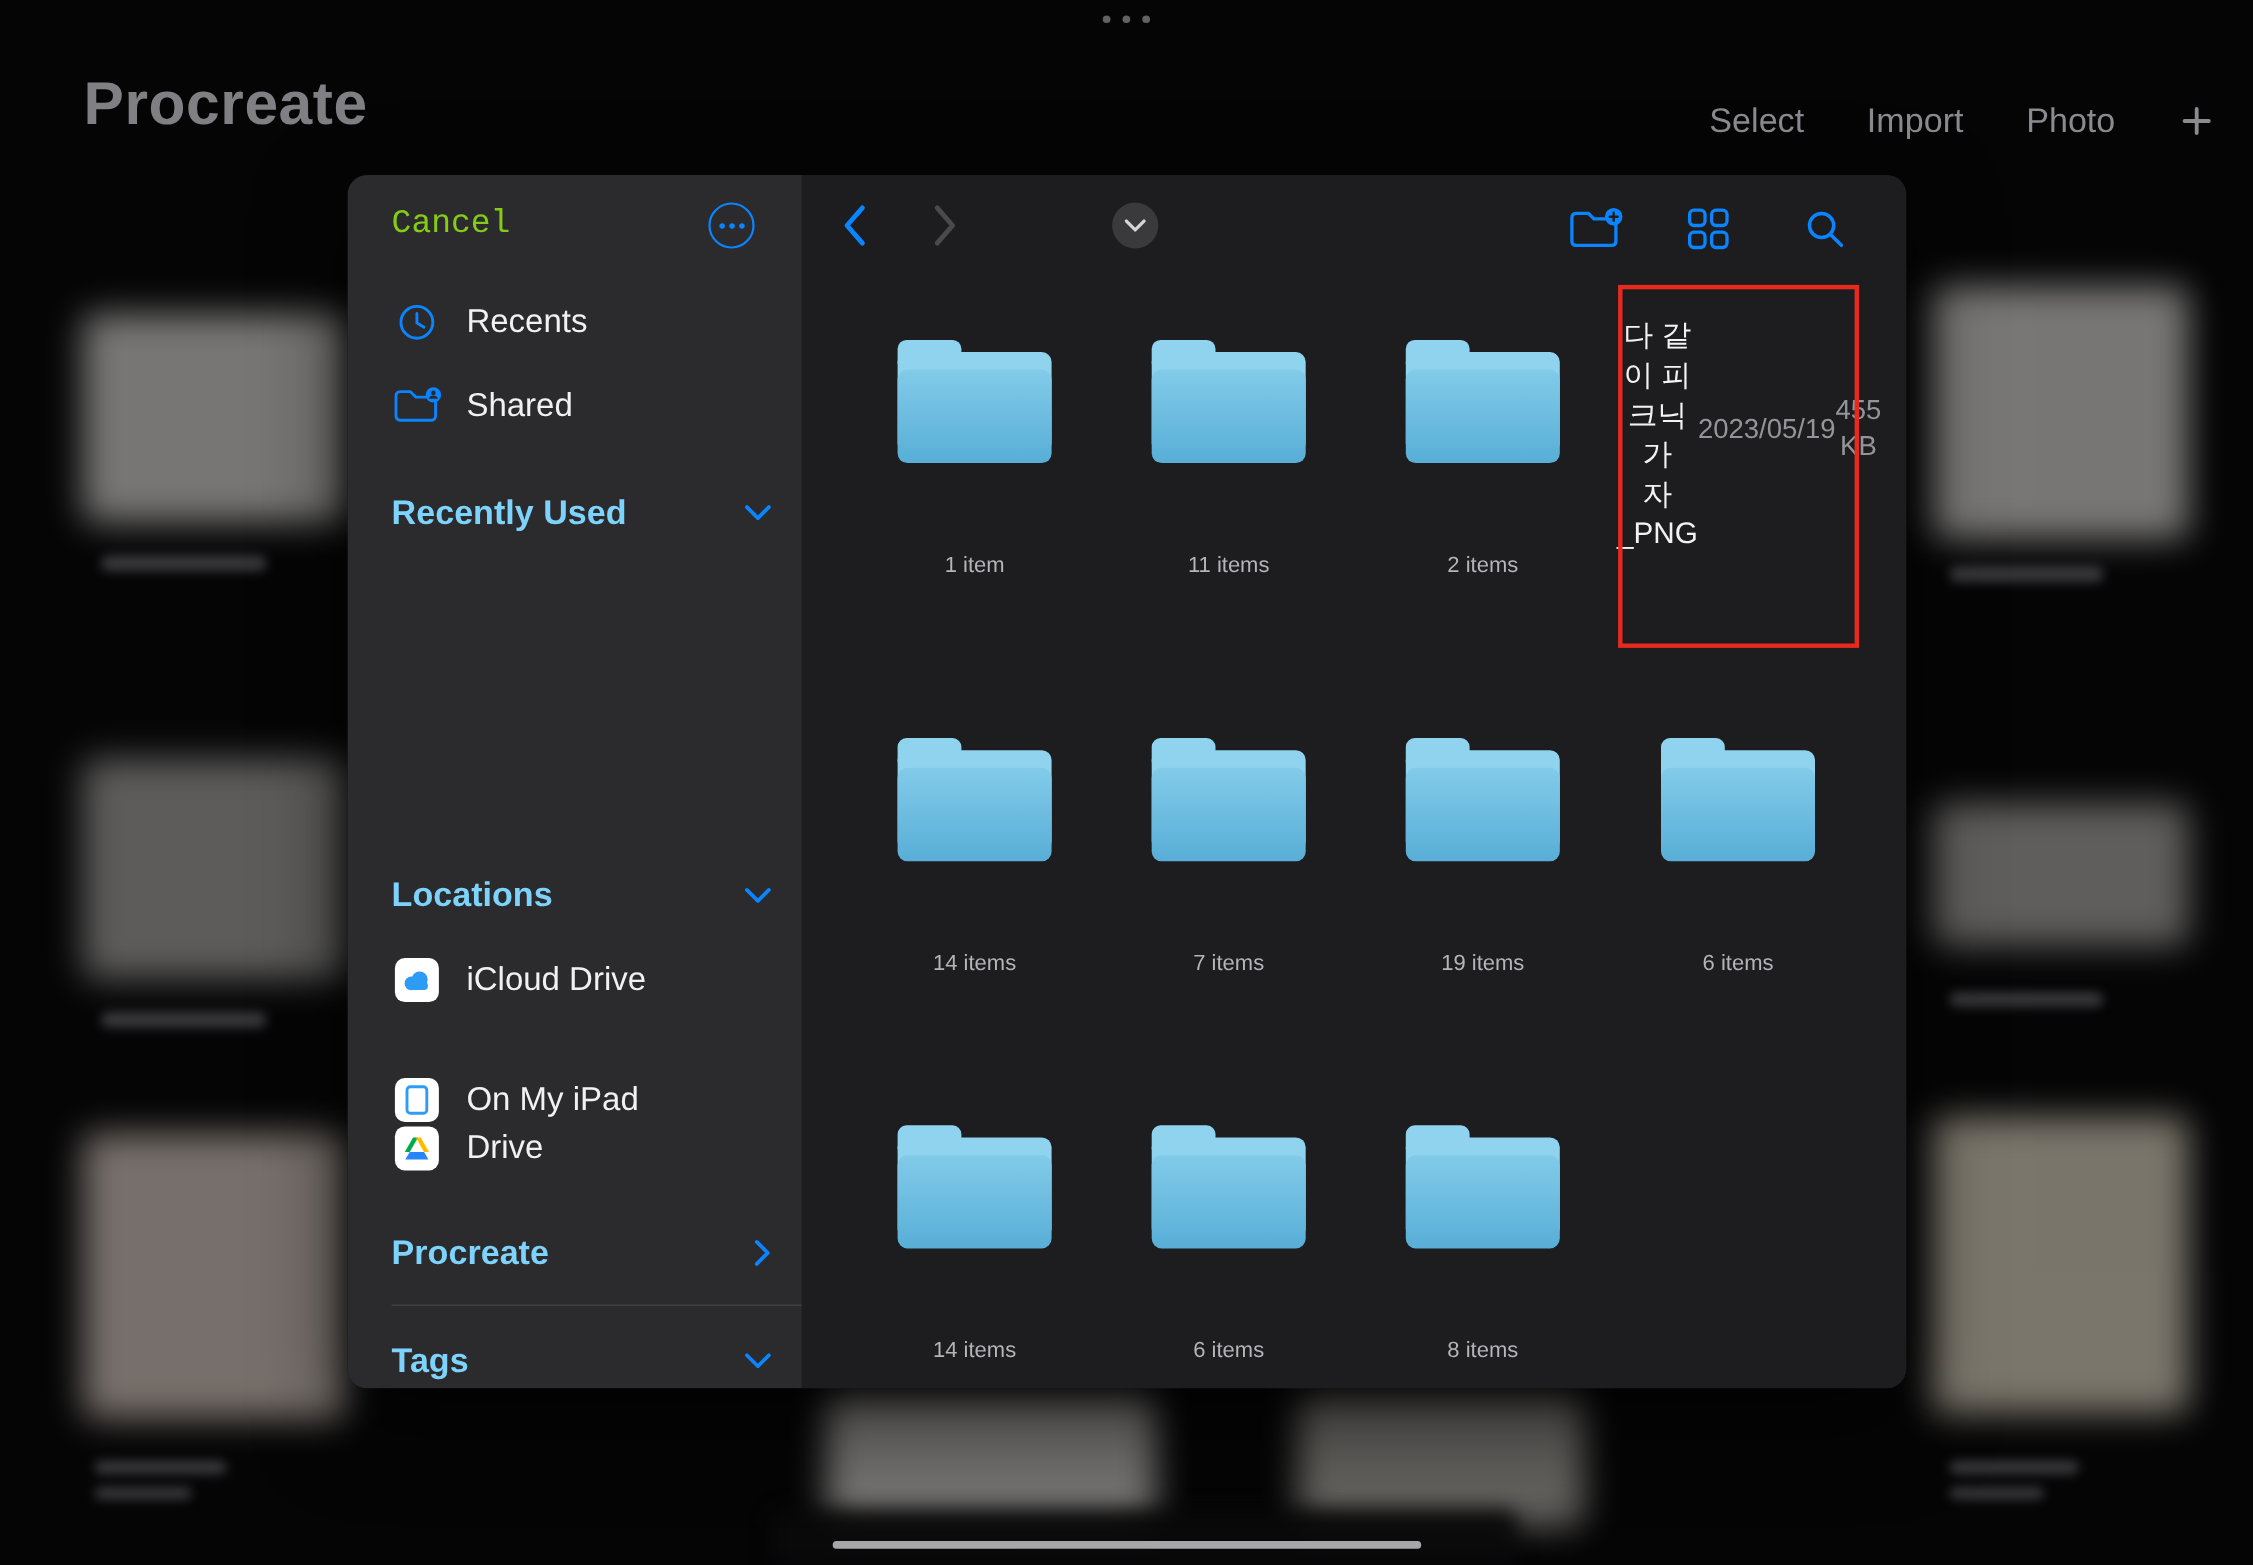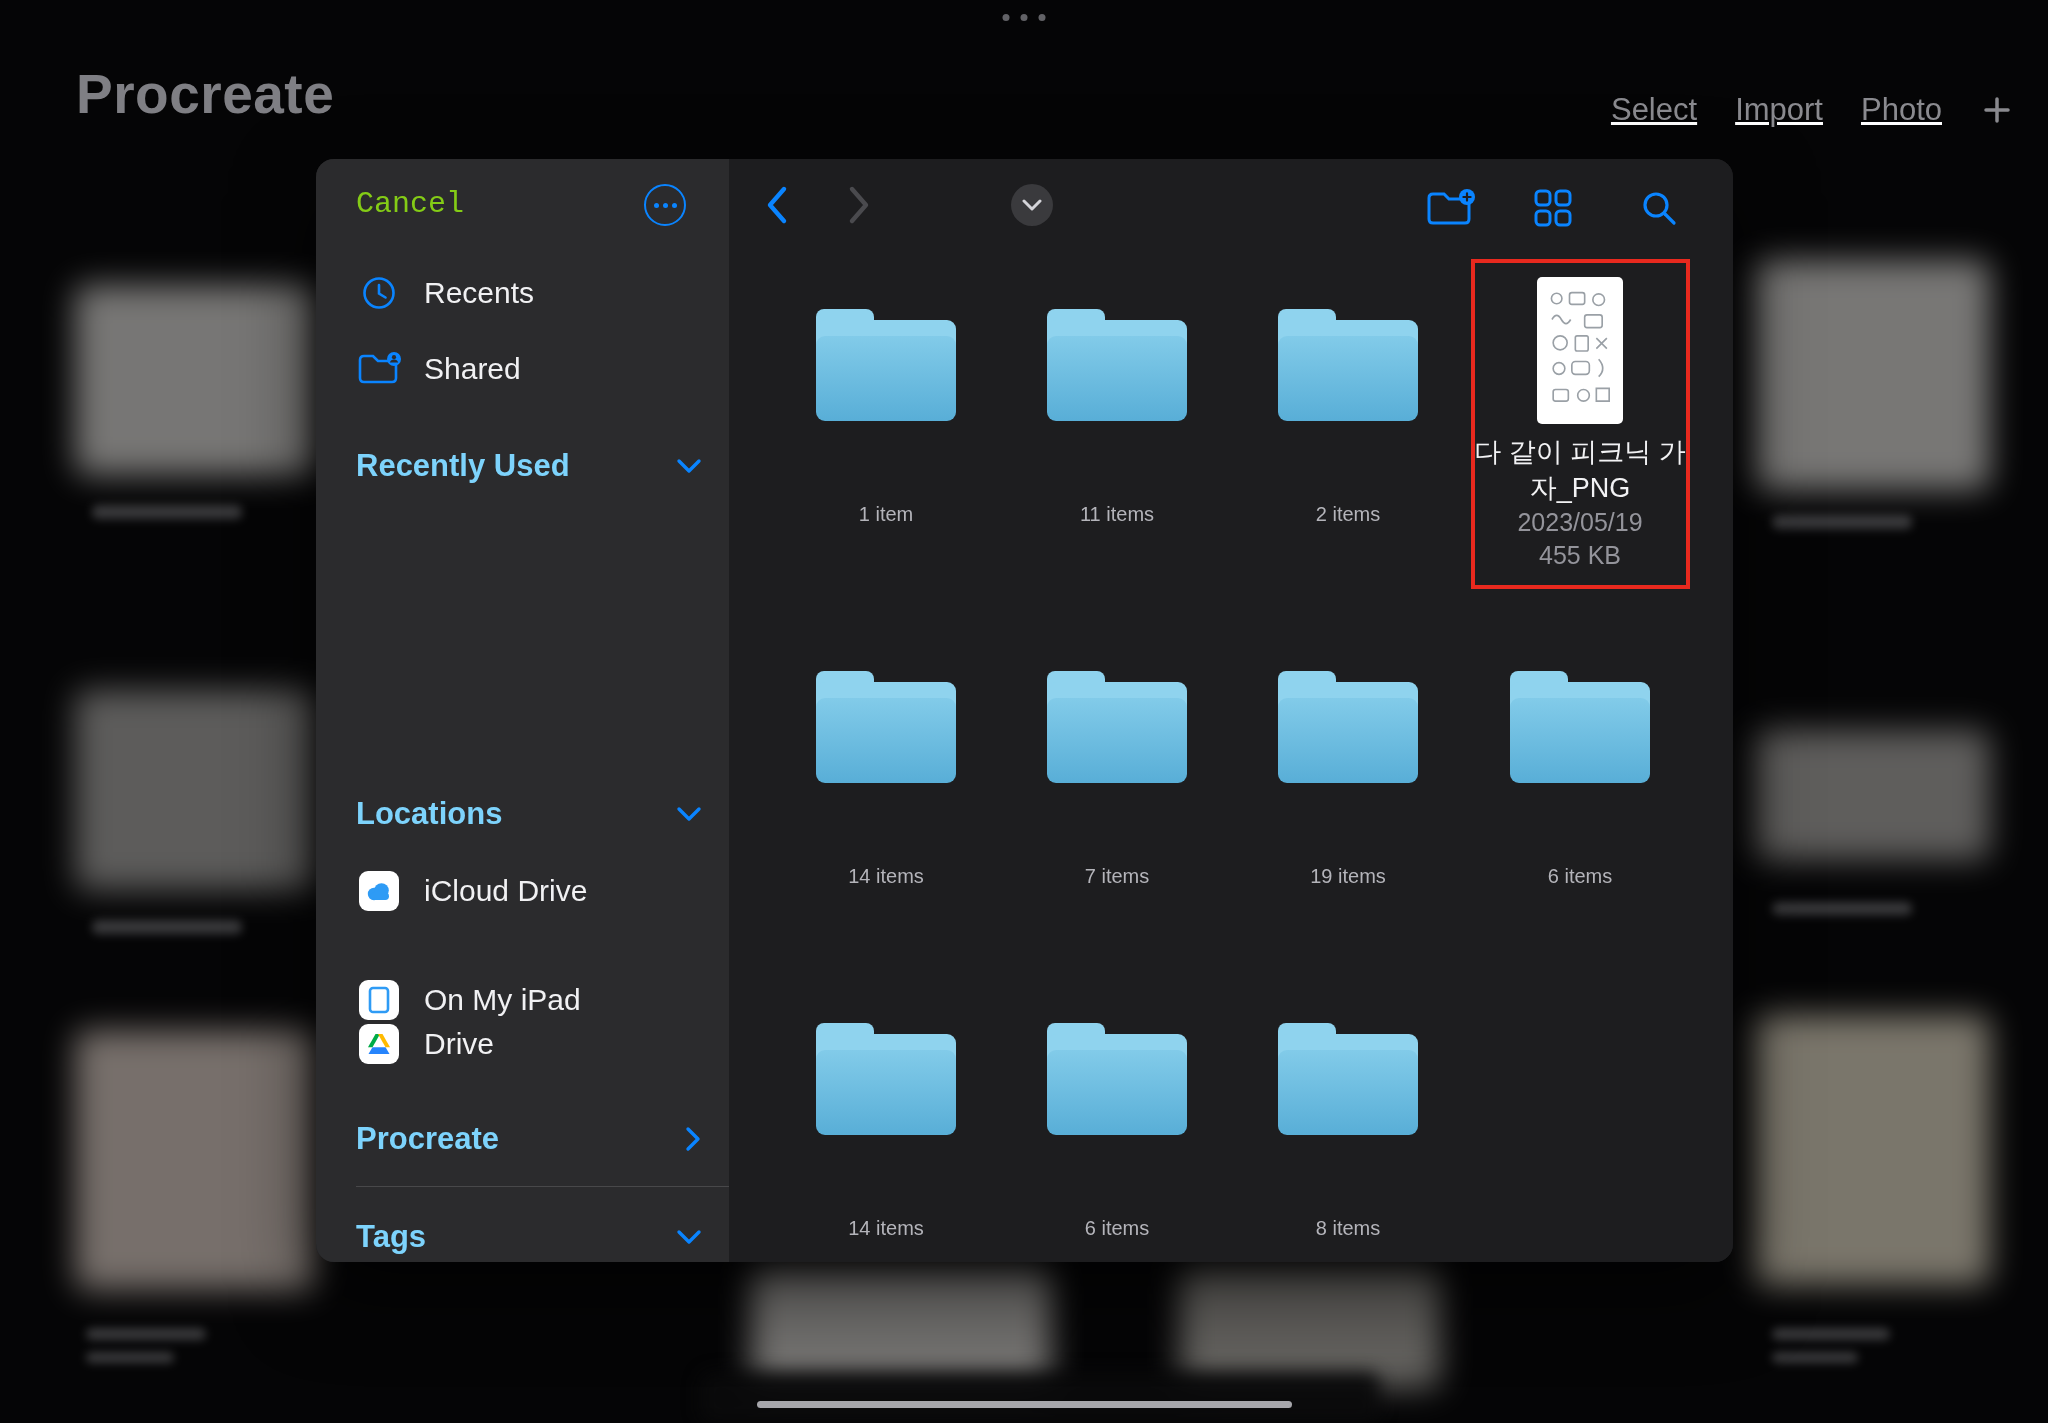--- a/index.html
+++ b/index.html
@@ -12,21 +12,21 @@
   .label-bar{position:absolute;filter:blur(5px);border-radius:6px;background:#8f8f93;opacity:.38;}
 
   
   .handle{position:absolute;top:14px;left:50%;transform:translateX(-50%);
           display:flex;gap:11px;}
   .handle i{width:7px;height:7px;border-radius:50%;background:#626266;display:block;}
 
   
   .app-title{position:absolute;left:76px;top:62px;font-size:55px;font-weight:700;
              color:#7f7f84;letter-spacing:.5px;}
-  .header-actions{position:absolute;top:92px;right:34px;display:flex;align-items:center;gap:38px;text-decoration:underline;}
+  .header-actions{position:absolute;top:92px;right:34px;display:flex;align-items:center;gap:57px;}
   .header-actions span{font-size:31px;color:#8a8a8f;cursor:default;}
   .plus-btn{display:flex;align-items:center;}
 
   
   .modal{position:absolute;left:316px;top:159px;width:1417px;height:1103px;
          background:#1d1d1f;border-radius:18px;overflow:hidden;
          box-shadow:0 30px 80px rgba(0,0,0,.6);}
   .sidebar{position:absolute;left:0;top:0;bottom:0;width:413px;background:#2b2b2d;}
   .content{position:absolute;left:413px;top:0;right:0;bottom:0;background:#1d1d1f;}
 
@@ -63,21 +63,21 @@
 
   .folder{position:relative;width:140px;height:112px;}
   .folder .tab{position:absolute;top:0;left:0;width:58px;height:22px;background:#8fd3ee;
                border-radius:8px 8px 0 0;}
   .folder .back{position:absolute;top:11px;left:0;right:0;height:92px;background:#8fd3ee;
                 border-radius:9px;}
   .folder .front{position:absolute;top:27px;left:0;right:0;bottom:0;
                  background:linear-gradient(#82cbe9,#58aed7);border-radius:9px;}
 
   .file-cell{position:absolute;left:741px;top:118px;width:220px;display:flex;
-             flex-direction:column;align-items:center;cursor:pointer;}
+             align-items:center;cursor:pointer;}
   .thumb{width:86px;height:147px;background:#fff;border-radius:5px;display:flex;
          align-items:center;justify-content:center;overflow:hidden;}
   .file-name{margin-top:10px;font-size:27px;line-height:36px;color:#f2f2f4;text-align:center;}
   .file-meta{font-size:25px;line-height:33px;color:#94949b;text-align:center;}
 
   .red-box{position:absolute;left:742px;top:100px;width:219px;height:330px;
            border:4px solid #e8291e;pointer-events:none;z-index:5;box-sizing:border-box;}
 
   
   .home-indicator{position:absolute;left:757px;top:1401px;width:535px;height:7px;

